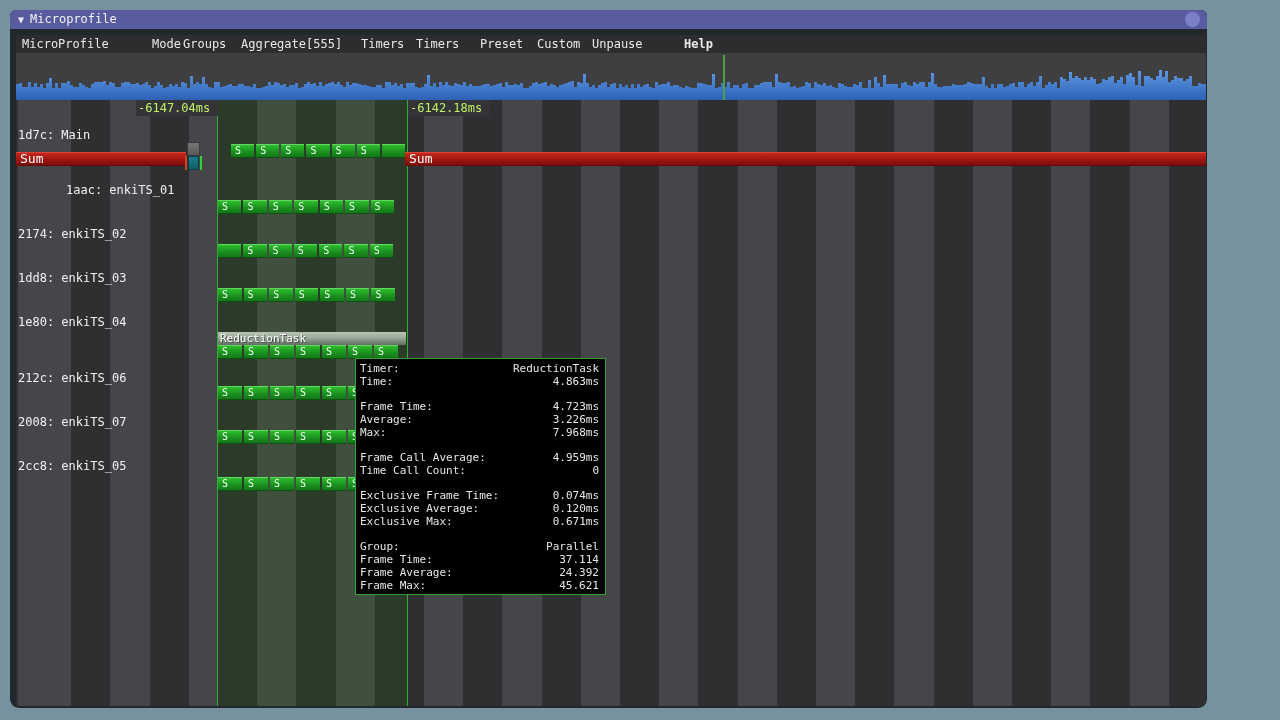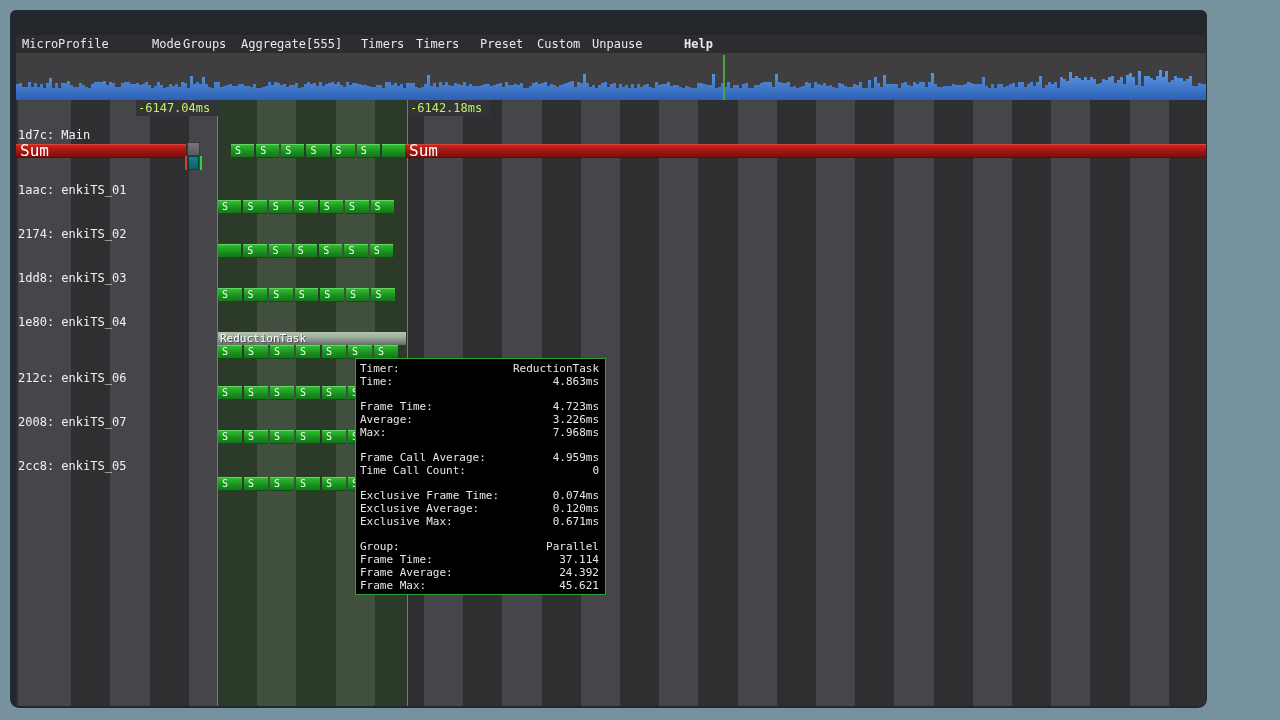--- a/index.html
+++ b/index.html
@@ -51,21 +51,21 @@
     white-space:pre;z-index:3;
   }
   .thread-label{
     position:absolute;left:2px;height:14px;color:#f2f2f2;font-size:12px;line-height:14px;
     white-space:pre;z-index:2;margin-top:12px;
   }
   .sum-bar{
     position:absolute;height:14px;
     background:linear-gradient(#cc2a20,#a81813 45%,#7c0e0b 90%,#5a0807);
     box-shadow:inset 0 1px 0 rgba(255,120,100,.35);
-    color:#fff;font-size:16px;line-height:14px;
+    color:#fff;font-size:13px;line-height:14px;margin-top:8px;
   }
   .sum-bar span{margin-left:4px;}
   .seg-row{position:absolute;height:14px;display:flex;gap:2px;z-index:2;}
   .seg{
     flex:1 1 0;background:linear-gradient(#2fc42f,#1b9120 55%,#127116);
     box-shadow:inset 0 1px 0 rgba(200,255,200,.35), inset 0 -1px 0 rgba(0,40,0,.45);
     color:#f4fff4;font-size:10px;line-height:14px;overflow:hidden;
   }
   .seg span{margin-left:4px;}
   .task-header{
@@ -92,20 +92,24 @@
     color:#e6e6e6;font-size:11px;line-height:13px;z-index:10;
     padding:3px 6px 2px 4px;display:flex;flex-direction:column;
   }
   .tip-row{display:flex;justify-content:space-between;height:13px;white-space:pre;}
 </style>
 </head>
 <body>
 
 <div class="window">
 
+  <div class="titlebar">
+    <span class="tglyph">▼</span><span class="ttext">Microprofile</span>
+    <div class="winbtn"></div>
+  </div>
 
   <div class="menubar">
 
   <span class="menu-item" style="left: 6px;">MicroProfile</span>
       <span class="menu-item" style="left: 128px; padding-left: 8px;">Mode</span>
       <span class="menu-item" style="left: 167px;">Groups</span>
       <span class="menu-item" style="left: 225px;">Aggregate[555]</span>
       <span class="menu-item" style="left: 345px;">Timers</span>
       <span class="menu-item" style="left: 400px;">Timers</span>
       <span class="menu-item" style="left: 464px;">Preset</span>
@@ -163,21 +167,21 @@
       <div class="seg-row" style="left: 215px; width: 174px; top: 44px;">
         <div class="seg"><span>S</span></div>
         <div class="seg"><span>S</span></div>
         <div class="seg"><span>S</span></div>
         <div class="seg"><span>S</span></div>
         <div class="seg"><span>S</span></div>
         <div class="seg"><span>S</span></div>
         <div class="seg"></div>
       </div>
       <div class="sum-bar" style="left: 389px; width: 801px; top: 44px;"><span>Sum</span></div>
-      <div class="thread-label" style="top: 71px;">1aac: enkiTS_01</div>
+      <div class="thread-label" style="top: 71px; padding-left: 48px;">1aac: enkiTS_01</div>
       <div class="seg-row" style="left: 202px; width: 176px; top: 100px;">
         <div class="seg"><span>S</span></div>
         <div class="seg"><span>S</span></div>
         <div class="seg"><span>S</span></div>
         <div class="seg"><span>S</span></div>
         <div class="seg"><span>S</span></div>
         <div class="seg"><span>S</span></div>
         <div class="seg"><span>S</span></div>
       </div>
       <div class="thread-label" style="top: 115px;">2174: enkiTS_02</div>

